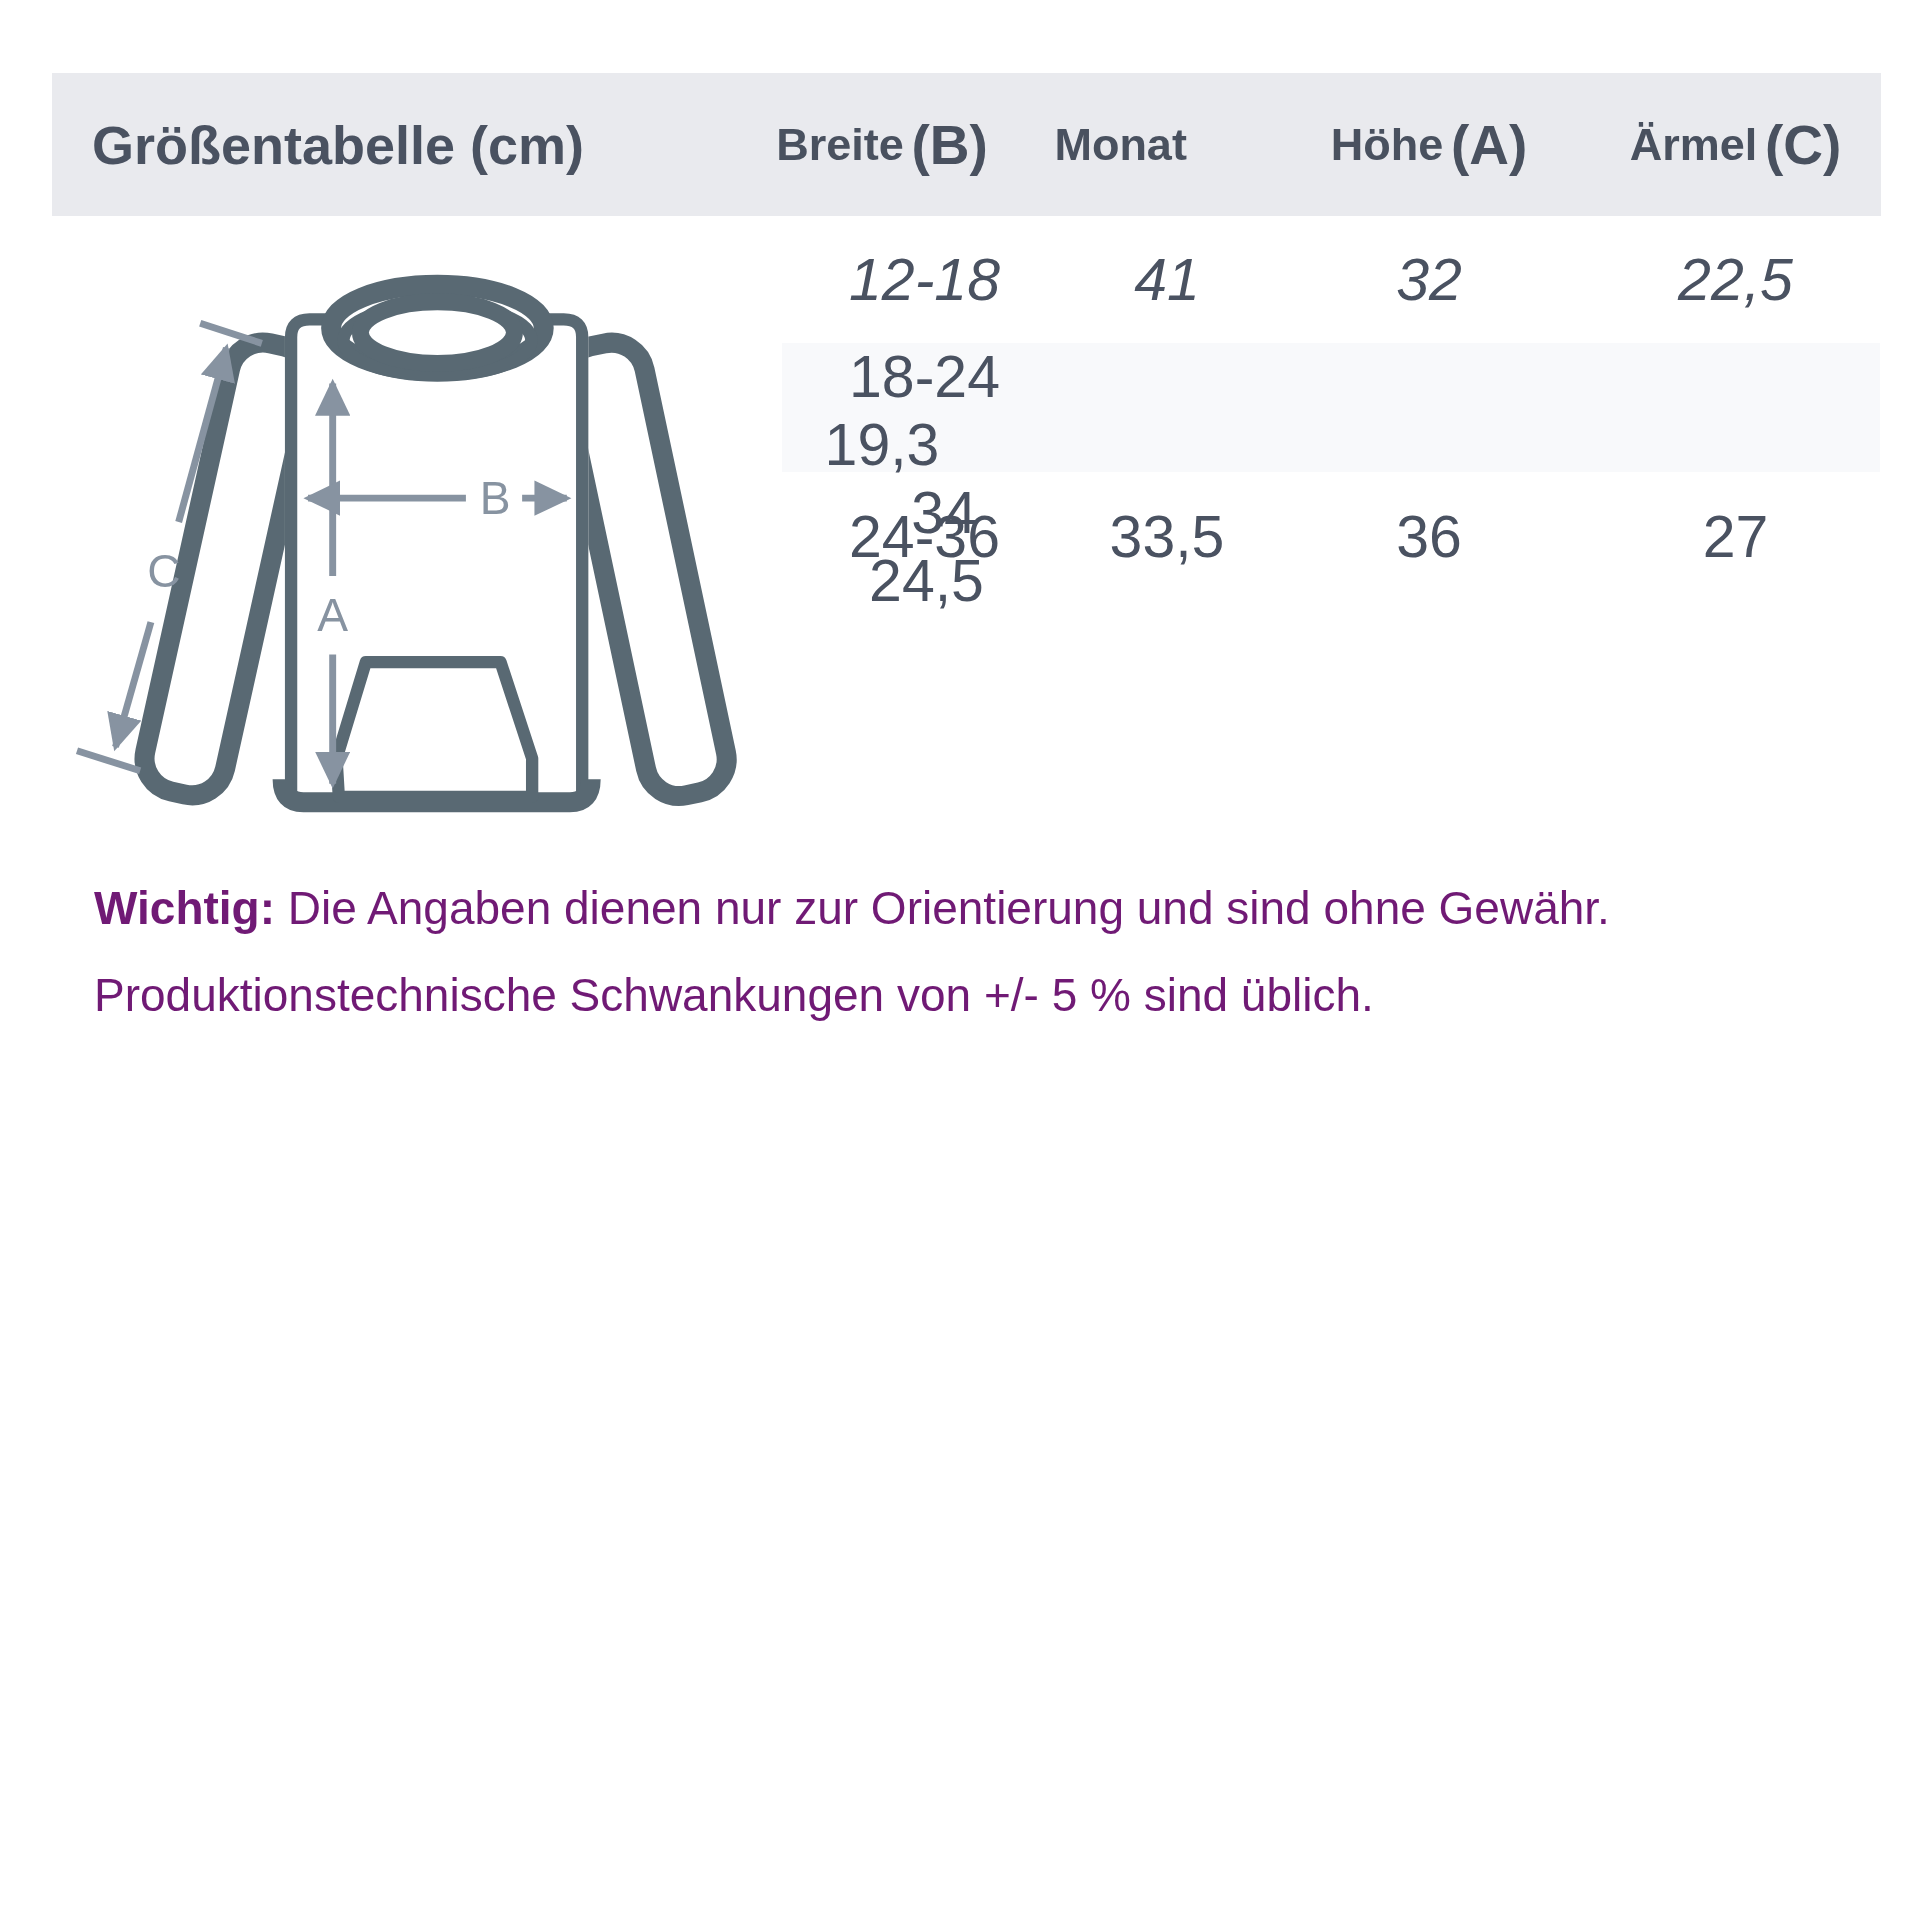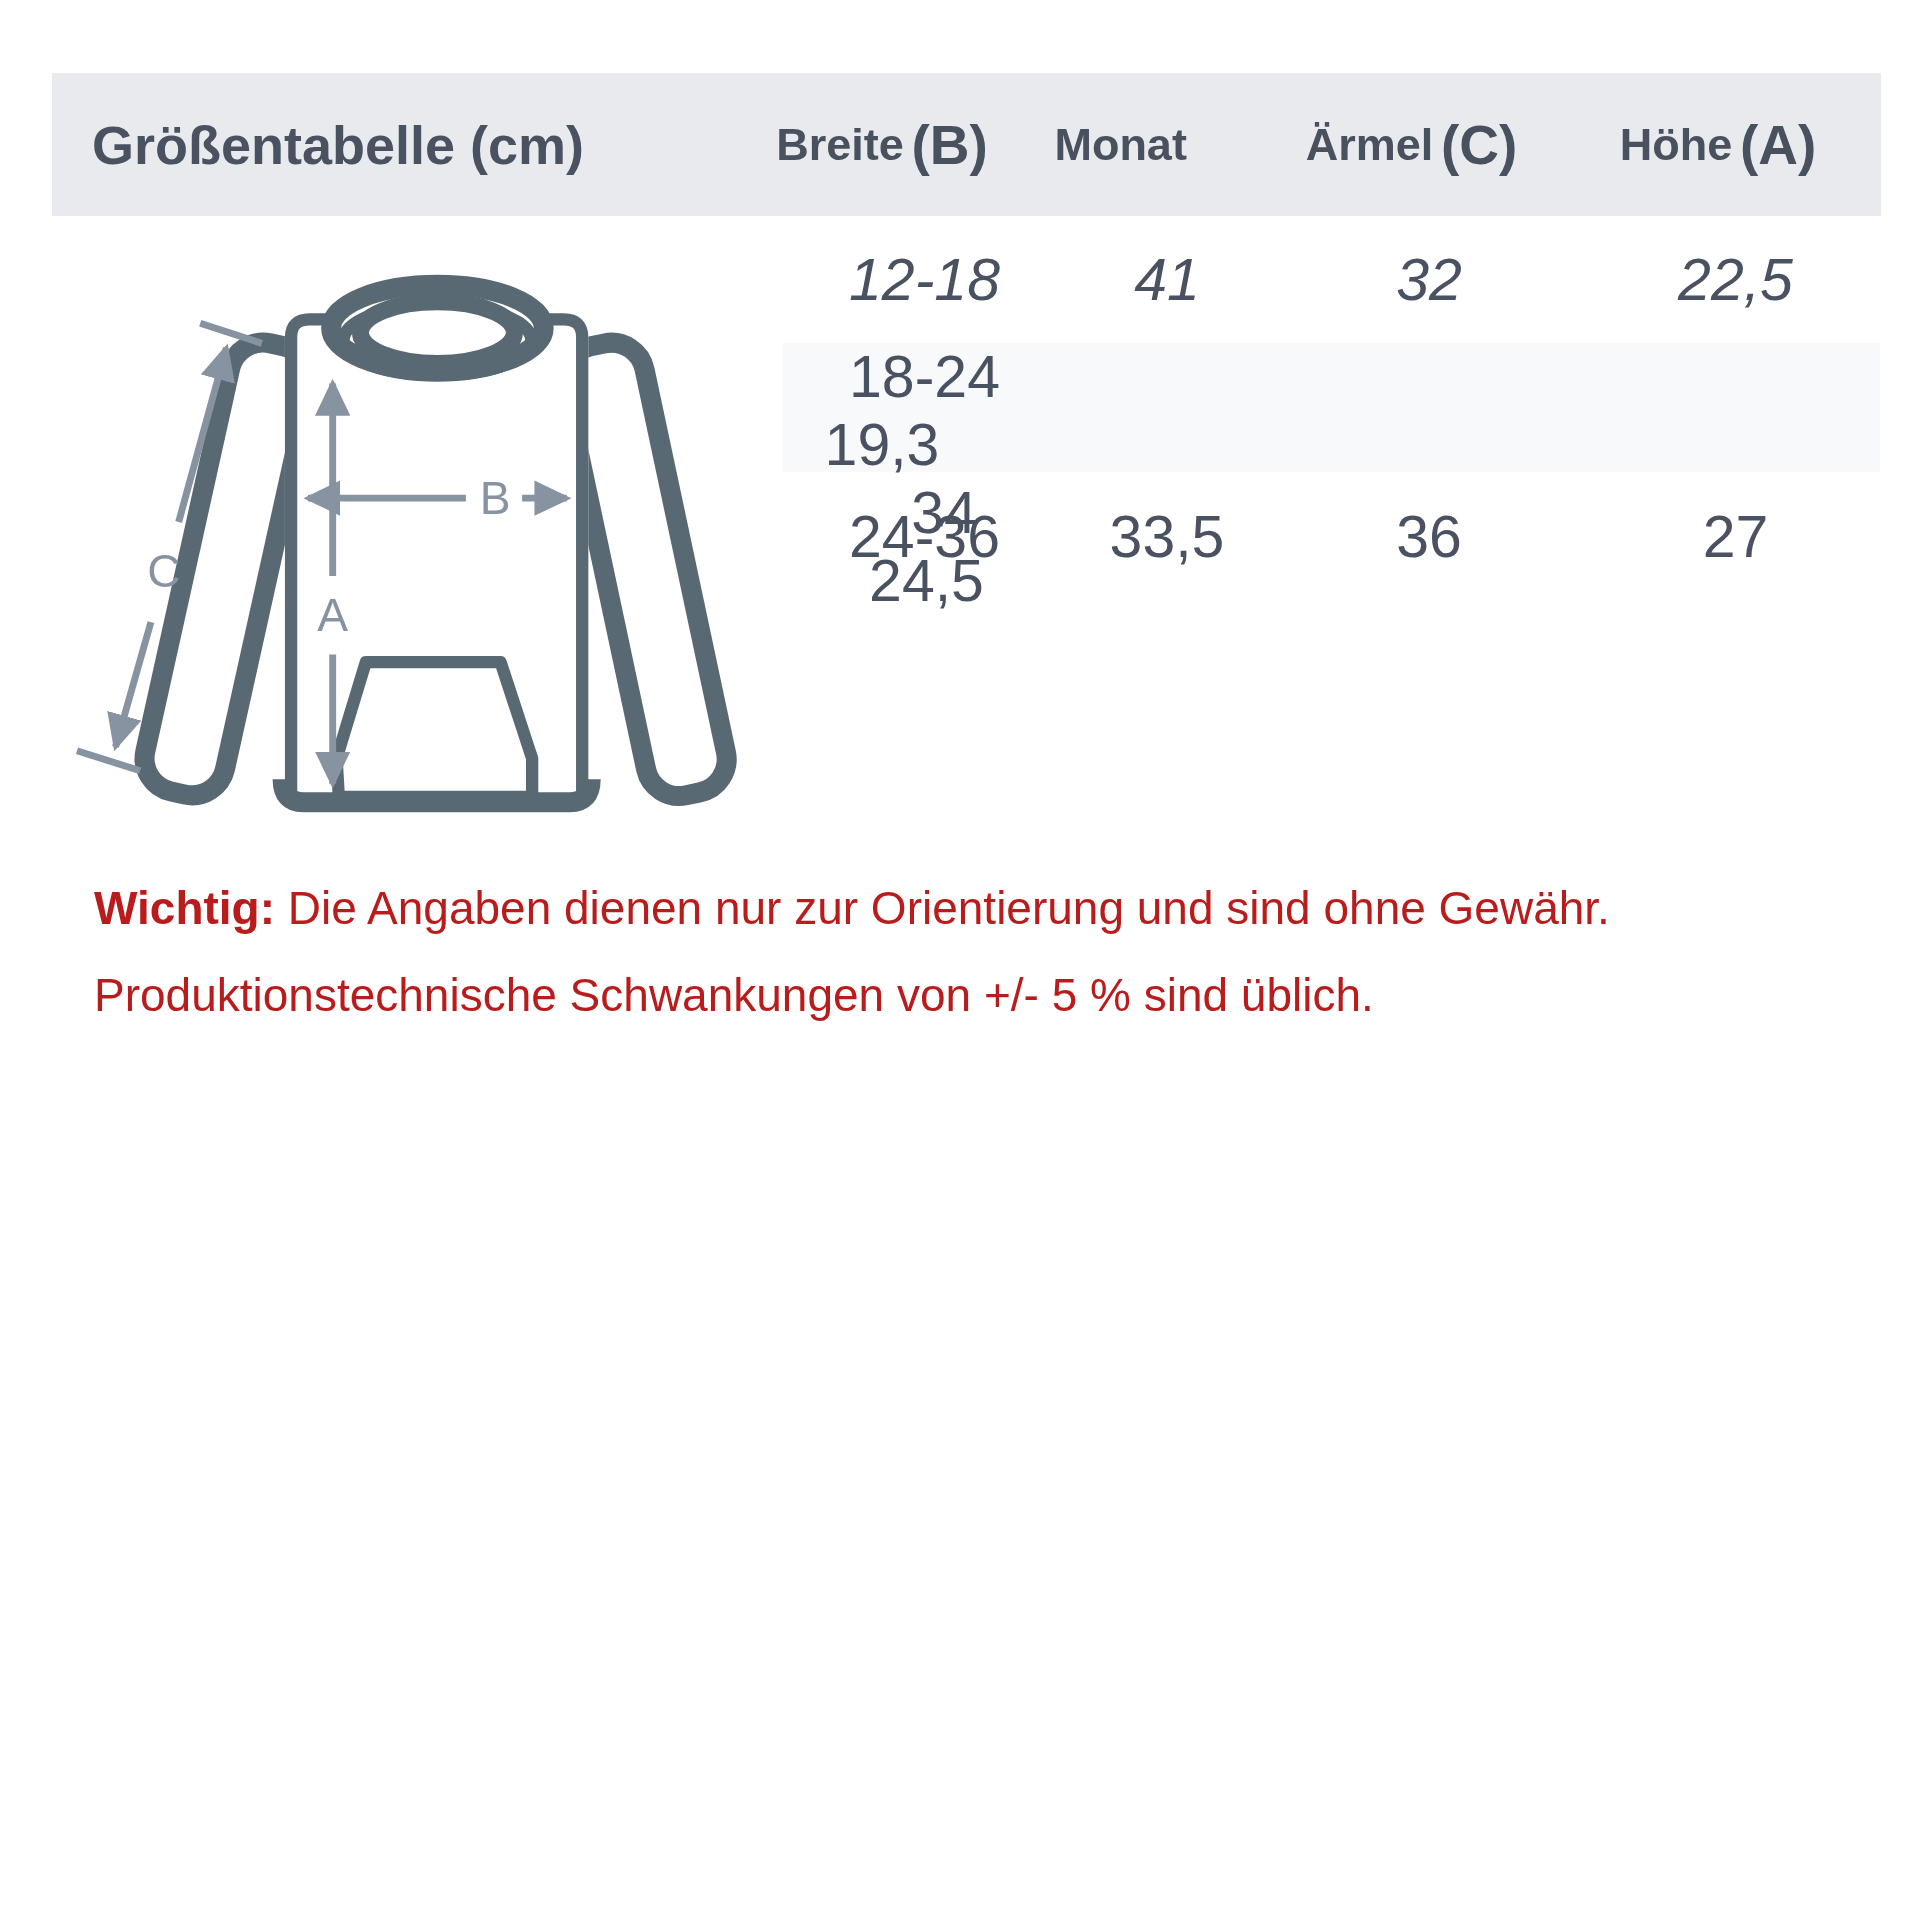--- a/index.html
+++ b/index.html
@@ -45,48 +45,48 @@
   .diagram{
     position:absolute;left:46px;top:254px;width:732px;height:593px;
   }
   .diagram text{
     font-family:"Liberation Sans", sans-serif;
     font-size:60px;fill:#8793a1;
   }
   
   .note{
     position:absolute;left:94px;top:865px;width:1795px;
-    font-size:46px;line-height:87px;color:#b91c1c;
+    font-size:46px;line-height:87px;color:#701a75;
   }
   .note .bold{font-weight:bold;}
 </style>
 </head>
 <body>
 
 <div class="canvas">
 
   <div class="header-band"></div>
   <div class="chart-title">Größentabelle (cm)</div>
 
   <div class="cols head-row">
     <div class="cell c2">
       <span>Breite</span>
         <span class="code">(B)</span>
     </div>
     <div class="cell c1">
       <span>Monat</span>
         <span class="code"></span>
     </div>
+    <div class="cell c3">
+      <span>Höhe</span>
+        <span class="code">(A)</span>
+    </div>
     <div class="cell c4">
       <span>Ärmel</span>
         <span class="code">(C)</span>
-    </div>
-    <div class="cell c3">
-      <span>Höhe</span>
-        <span class="code">(A)</span>
     </div>
   </div>
 
   <div class="cols data-row row-1">
     <div class="cell c1">12-18</div>
     <div class="cell c2">41</div>
     <div class="cell c3">32</div>
     <div class="cell c4">22,5</div>
   </div>
   <div class="cols data-row row-2">

